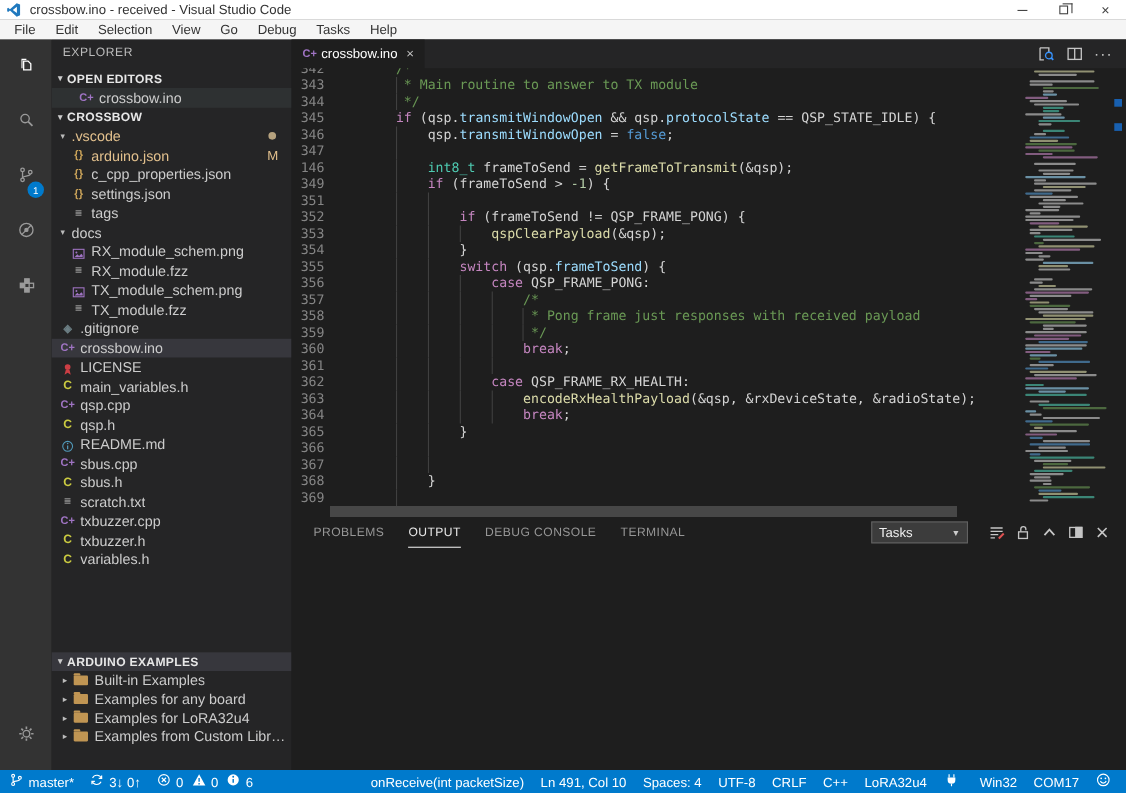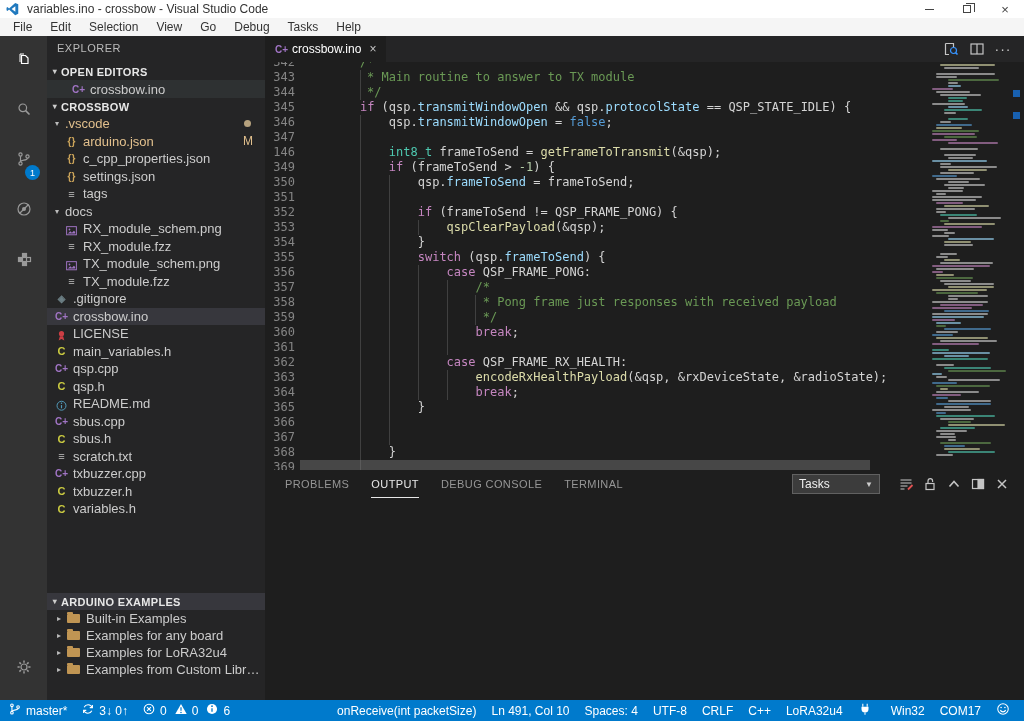--- a/index.html
+++ b/index.html
@@ -112,21 +112,21 @@
 </style>
 </head>
 <body>
 
 <div id="app">
 
   <div id="titlebar">
     <svg class="logo" viewBox="0 0 16 16">
       <path fill="#2079be" d="M10.5 1 L14 2.5 V13.5 L10.5 15 L3.5 8.7 L1.6 10.2 L0.6 9.5 V6.5 L1.6 5.8 L3.5 7.3 Z M10.7 4.8 L6.4 8 L10.7 11.2 Z"></path>
     </svg>
-    <span>variables.ino - crossbow - Visual Studio Code</span>
+    <span>crossbow.ino - received - Visual Studio Code</span>
     <div id="win-controls">
       <div class="wc">
           <div class="wc-min-glyph"></div>
         </div>
       <div class="wc">
           <div class="wc-restore-glyph"></div>
         </div>
       <div class="wc">
           <span class="wc-close-glyph">×</span>
         </div>
@@ -376,21 +376,20 @@
       <div id="code">
         <div id="code-lines">
             <div class="cl"><span class="ln">342</span><span class="ct"><span class="tk-c">    /*</span></span></div>
             <div class="cl"><span class="ln">343</span><div class="guide" style="left: 94.88px;"></div><span class="ct"><span class="tk-c">     * Main routine to answer to TX module</span></span></div>
             <div class="cl"><span class="ln">344</span><div class="guide" style="left: 94.88px;"></div><span class="ct"><span class="tk-c">     */</span></span></div>
             <div class="cl"><span class="ln">345</span><span class="ct"><span class="tk-d">    </span><span class="tk-k">if</span><span class="tk-d"> (qsp.</span><span class="tk-v">transmitWindowOpen</span><span class="tk-d"> &amp;&amp; qsp.</span><span class="tk-v">protocolState</span><span class="tk-d"> == QSP_STATE_IDLE) {</span></span></div>
             <div class="cl"><span class="ln">346</span><div class="guide" style="left: 94.88px;"></div><span class="ct"><span class="tk-d">        qsp.</span><span class="tk-v">transmitWindowOpen</span><span class="tk-d"> = </span><span class="tk-b">false</span><span class="tk-d">;</span></span></div>
             <div class="cl"><span class="ln">347</span><div class="guide" style="left: 94.88px;"></div><span class="ct"></span></div>
             <div class="cl"><span class="ln">146</span><div class="guide" style="left: 94.88px;"></div><span class="ct"><span class="tk-d">        </span><span class="tk-t">int8_t</span><span class="tk-d"> frameToSend = </span><span class="tk-f">getFrameToTransmit</span><span class="tk-d">(&amp;qsp);</span></span></div>
             <div class="cl"><span class="ln">349</span><div class="guide" style="left: 94.88px;"></div><span class="ct"><span class="tk-d">        </span><span class="tk-k">if</span><span class="tk-d"> (frameToSend &gt; </span><span class="tk-n">-1</span><span class="tk-d">) {</span></span></div>
-            <div class="cl"><span class="ln">350</span><div class="guide" style="left: 94.88px;"></div><div class="guide" style="left: 123.76px;"></div><span class="ct"><span class="tk-d">            qsp.</span><span class="tk-v">frameToSend</span><span class="tk-d"> = frameToSend;</span></span></div>
             <div class="cl"><span class="ln">351</span><div class="guide" style="left: 94.88px;"></div><div class="guide" style="left: 123.76px;"></div><span class="ct"></span></div>
             <div class="cl"><span class="ln">352</span><div class="guide" style="left: 94.88px;"></div><div class="guide" style="left: 123.76px;"></div><span class="ct"><span class="tk-d">            </span><span class="tk-k">if</span><span class="tk-d"> (frameToSend != QSP_FRAME_PONG) {</span></span></div>
             <div class="cl"><span class="ln">353</span><div class="guide" style="left: 94.88px;"></div><div class="guide" style="left: 123.76px;"></div><div class="guide" style="left: 152.64px;"></div><span class="ct"><span class="tk-d">                </span><span class="tk-f">qspClearPayload</span><span class="tk-d">(&amp;qsp);</span></span></div>
             <div class="cl"><span class="ln">354</span><div class="guide" style="left: 94.88px;"></div><div class="guide" style="left: 123.76px;"></div><span class="ct"><span class="tk-d">            }</span></span></div>
             <div class="cl"><span class="ln">355</span><div class="guide" style="left: 94.88px;"></div><div class="guide" style="left: 123.76px;"></div><span class="ct"><span class="tk-d">            </span><span class="tk-k">switch</span><span class="tk-d"> (qsp.</span><span class="tk-v">frameToSend</span><span class="tk-d">) {</span></span></div>
             <div class="cl"><span class="ln">356</span><div class="guide" style="left: 94.88px;"></div><div class="guide" style="left: 123.76px;"></div><div class="guide" style="left: 152.64px;"></div><span class="ct"><span class="tk-d">                </span><span class="tk-k">case</span><span class="tk-d"> QSP_FRAME_PONG:</span></span></div>
             <div class="cl"><span class="ln">357</span><div class="guide" style="left: 94.88px;"></div><div class="guide" style="left: 123.76px;"></div><div class="guide" style="left: 152.64px;"></div><div class="guide" style="left: 181.52px;"></div><span class="ct"><span class="tk-c">                    /*</span></span></div>
             <div class="cl"><span class="ln">358</span><div class="guide" style="left: 94.88px;"></div><div class="guide" style="left: 123.76px;"></div><div class="guide" style="left: 152.64px;"></div><div class="guide" style="left: 181.52px;"></div><div class="guide" style="left: 210.4px;"></div><span class="ct"><span class="tk-c">                     * Pong frame just responses with received payload</span></span></div>
             <div class="cl"><span class="ln">359</span><div class="guide" style="left: 94.88px;"></div><div class="guide" style="left: 123.76px;"></div><div class="guide" style="left: 152.64px;"></div><div class="guide" style="left: 181.52px;"></div><div class="guide" style="left: 210.4px;"></div><span class="ct"><span class="tk-c">                     */</span></span></div>
             <div class="cl"><span class="ln">360</span><div class="guide" style="left: 94.88px;"></div><div class="guide" style="left: 123.76px;"></div><div class="guide" style="left: 152.64px;"></div><div class="guide" style="left: 181.52px;"></div><span class="ct"><span class="tk-d">                    </span><span class="tk-k">break</span><span class="tk-d">;</span></span></div>

